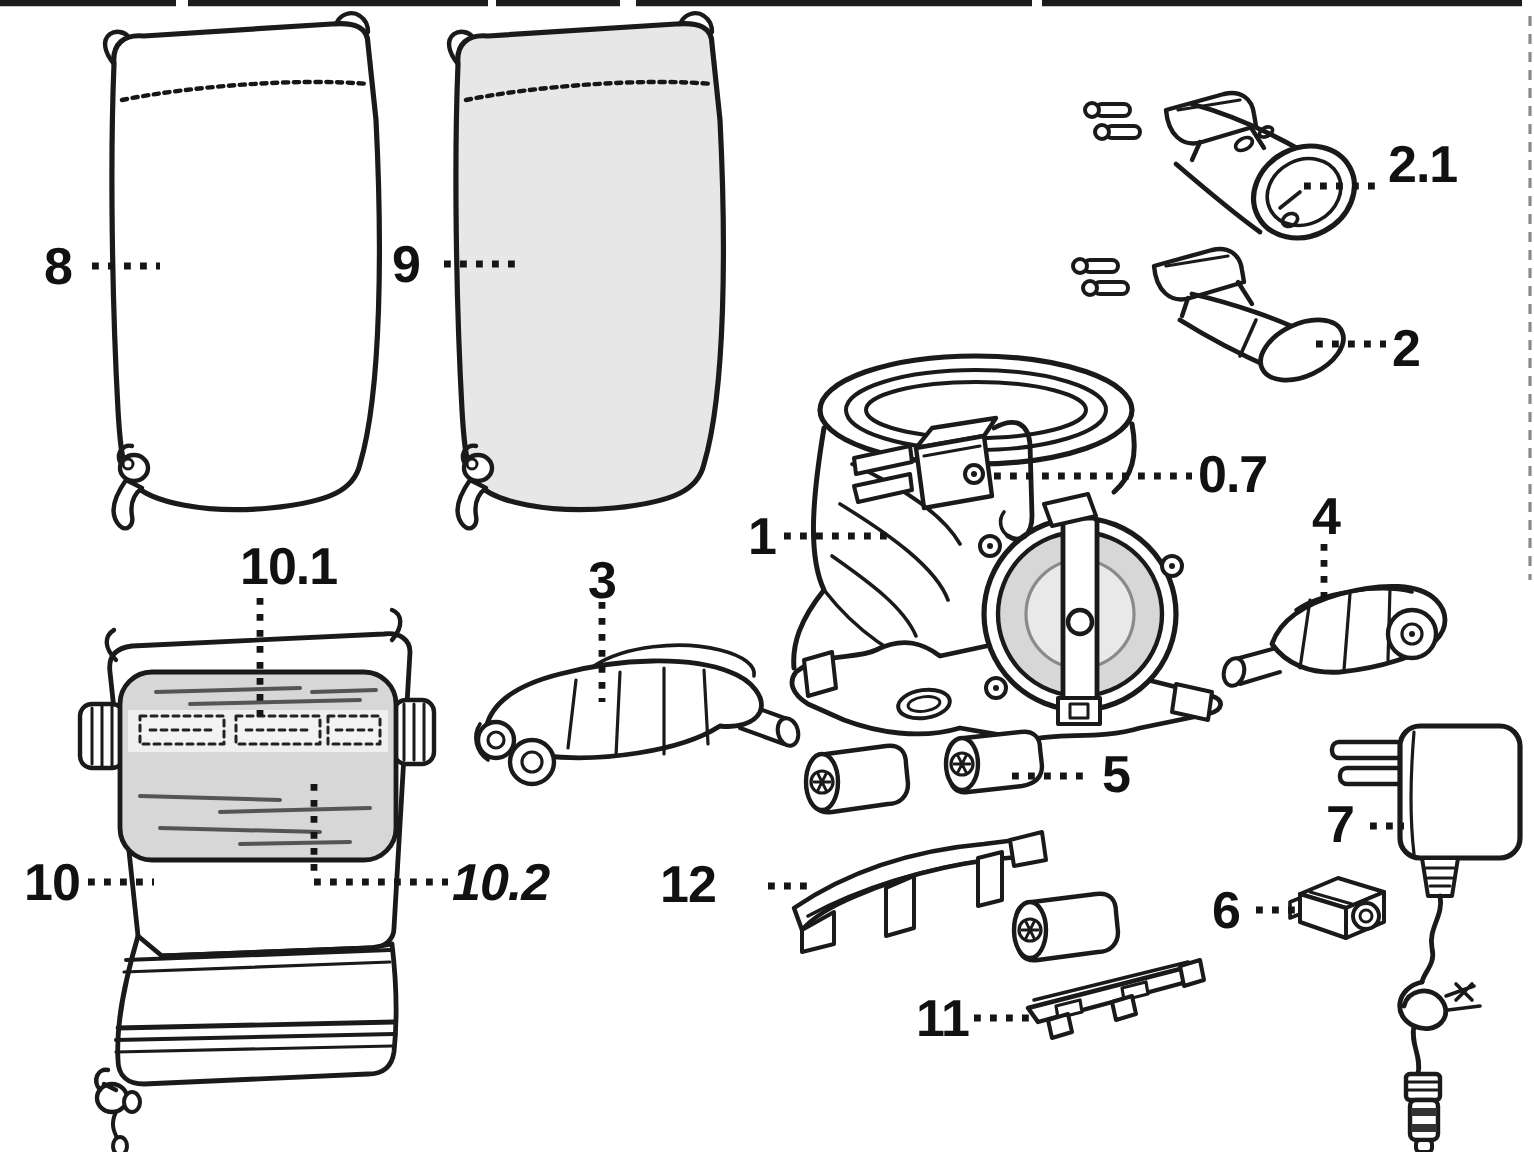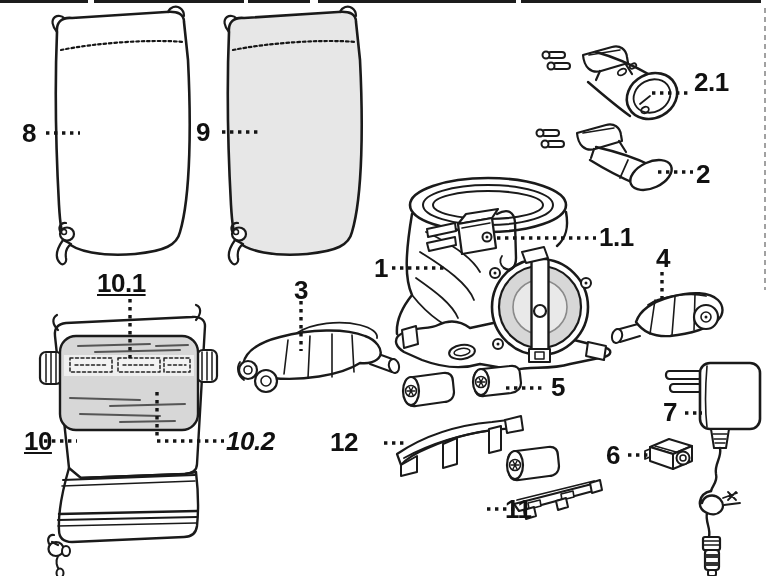--- a/index.html
+++ b/index.html
@@ -278,26 +278,26 @@
       <path class="leader" d="M685,413 H702"></path>
       <path class="leader" d="M487,509 H516"></path>
     </g>
   </g>
 </svg>
 
 <div class="plabel" style="left:22px;  top:120px;">8</div>
 <div class="plabel" style="left:196px; top:119px;">9</div>
 <div class="plabel" style="left:694px; top:69px;">2.1</div>
 <div class="plabel" style="left:696px; top:161px;">2</div>
-<div class="plabel" style="left:599px; top:224px;">1.1</div>
+<div class="plabel" style="left:599px; top:224px;">0.7</div>
 <div class="plabel" style="left:374px; top:255px;">1</div>
 <div class="plabel" style="left:656px; top:245px;">4</div>
 <div class="plabel" style="left:294px; top:277px;">3</div>
-<div class="plabel" style="left:97px; top:270px;text-decoration:underline;">10.1</div>
-<div class="plabel" style="left:24px;  top:428px;text-decoration:underline;">10</div>
+<div class="plabel" style="left:120px; top:270px;">10.1</div>
+<div class="plabel" style="left:12px;  top:428px;">10</div>
 <div class="plabel" style="left:226px; top:428px;font-style:italic;">10.2</div>
 <div class="plabel" style="left:330px; top:429px;">12</div>
 <div class="plabel" style="left:551px; top:374px;">5</div>
 <div class="plabel" style="left:606px; top:442px;">6</div>
 <div class="plabel" style="left:663px; top:399px;">7</div>
-<div class="plabel" style="left:458px; top:496px;margin-left:47px;">11</div>
+<div class="plabel" style="left:458px; top:496px;">11</div>
 
 </div>
 
 </body></html>

